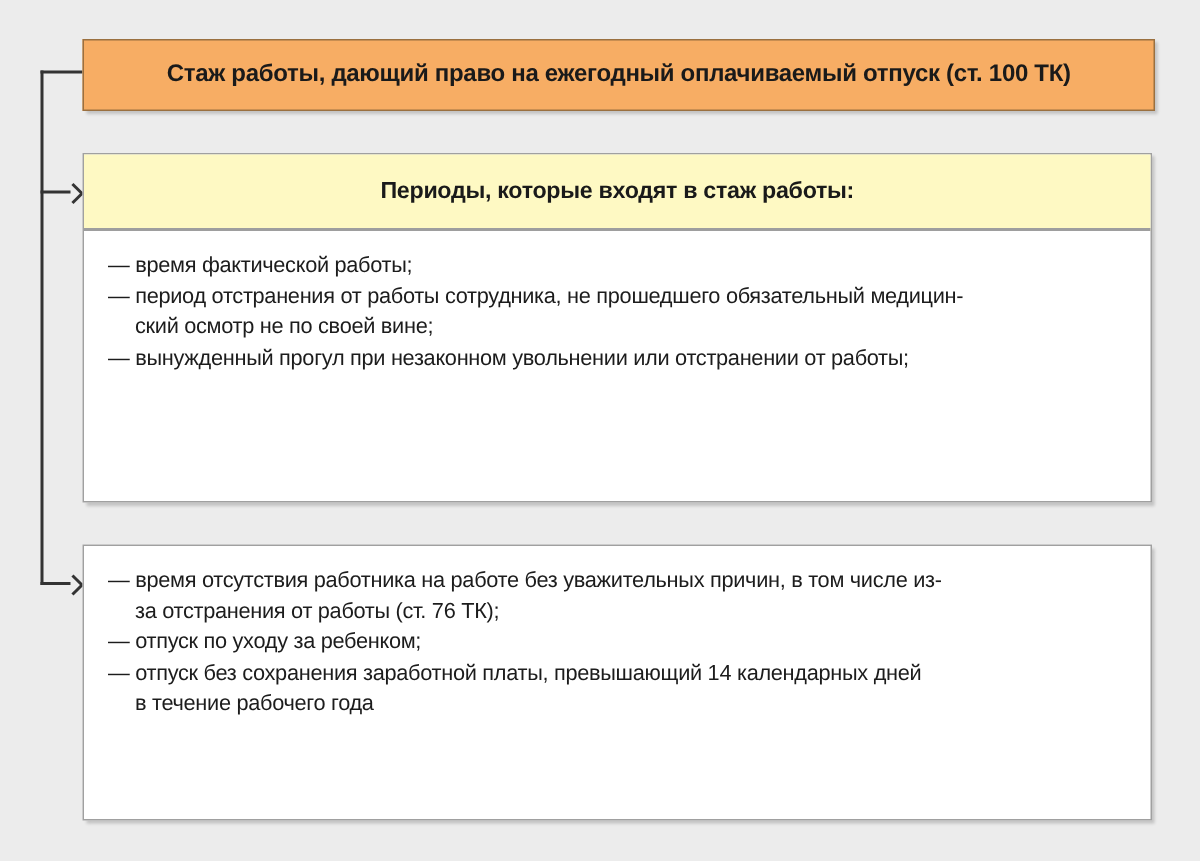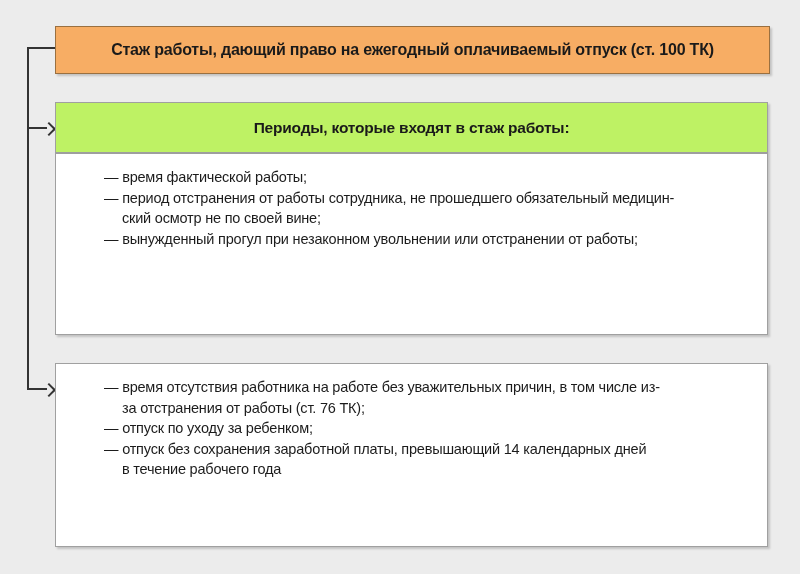--- a/index.html
+++ b/index.html
@@ -48,39 +48,38 @@
     box-sizing: border-box;
     background: #ffffff;
     border: 1px solid #a0a0a0;
     box-shadow: 2px 2px 2px rgba(0,0,0,0.18);
   }
   .box-included { top: 102px; height: 233px; }
   .box-excluded { top: 363px; height: 184px; }
   .box-header {
     box-sizing: border-box;
     height: 51px;
-    background: #bef264;
+    background: #fef9c3;
     border-bottom: 2px solid #9e9e9e;
     display: flex;
     align-items: center;
     justify-content: center;
     text-align: center;
   }
   .box-header span {
     font-size: 15.5px;
     font-weight: bold;
     letter-spacing: -0.2px;
     color: #1a1a1a;
   }
   .box-body {
     padding: 13px 12px 0 16px;
     font-size: 14.5px;
     line-height: 20.5px;
     letter-spacing: -0.2px;
-    margin-left: 32px;
   }
   .item {
     padding-left: 18px;
     text-indent: -18px;
   }
 
   
   .conn {
     position: absolute;
     background: #333333;

